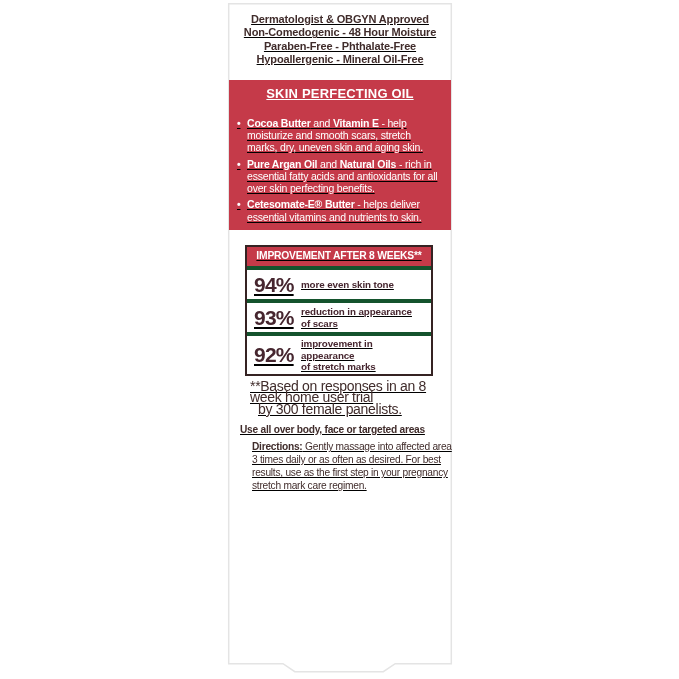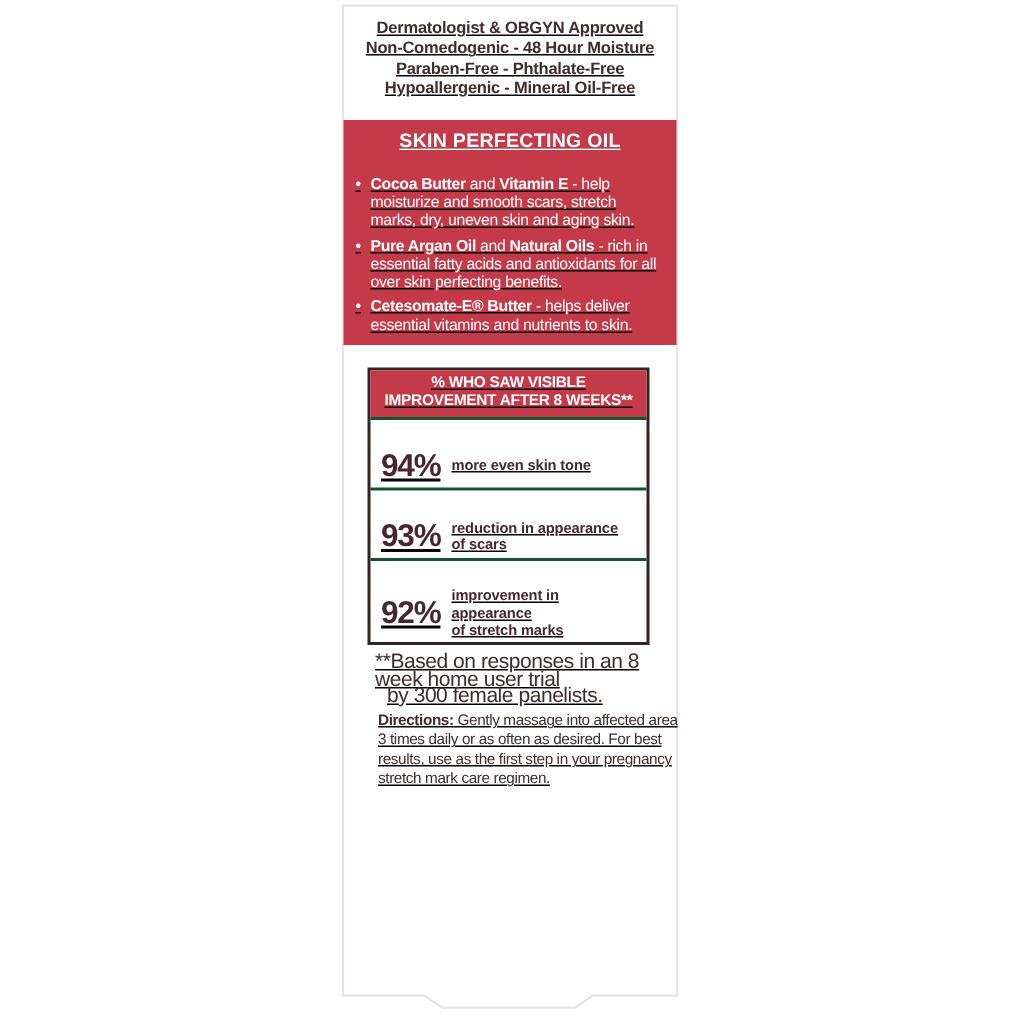--- a/index.html
+++ b/index.html
@@ -89,22 +89,22 @@
     text-align: center;
     font-weight: bold;
     font-size: 10.3px;
     line-height: 12.2px;
     letter-spacing: -0.2px;
     padding: 3px 0 4px 0;
   }
   .stat-row {
     display: flex;
     align-items: center;
-    border-top: 2px solid #14532d;
-    padding: 18px 4px 2px 7px;
+    border-top: 4px solid #14532d;
+    padding: 2px 4px 2px 7px;
     min-height: 25px;
   }
   .stat-value {
     flex: none;
     width: 45px;
     font-size: 21px;
     font-weight: bold;
     color: #46262f;
     letter-spacing: -0.8px;
   }
@@ -179,21 +179,20 @@
       </div>
 
       <div class="bullet">
         <span class="dot">•</span>
         <span class="btxt"><b>Cetesomate-E® Butter</b><span> - helps deliver essential vitamins and nutrients to skin.</span></span>
       </div>
     </div>
 
     <div class="stats">
       <div class="stats-header">
-        <div>% WHO SAW VISIBLE</div>
         <div>IMPROVEMENT AFTER 8 WEEKS**</div>
       </div>
 
       <div class="stat-row">
         <span class="stat-value">94%</span>
         <span class="stat-lines">
           <div>more even skin tone</div>
         </span>
       </div>
 
@@ -212,17 +211,18 @@
           <div>of stretch marks</div>
         </span>
       </div>
     </div>
 
     <div class="footnote">
       <div>**Based on responses in an 8 week home user trial</div>
       <div class="indent">by 300 female panelists.</div>
     </div>
 
+    <div class="usage">Use all over body, face or targeted areas</div>
 
     <p class="directions"><b>Directions:</b><span> Gently massage into affected area 3 times daily or as often as desired. For best results, use as the first step in your pregnancy stretch mark care regimen.</span></p>
 
   </div>
 </div>
 
 </body></html>

